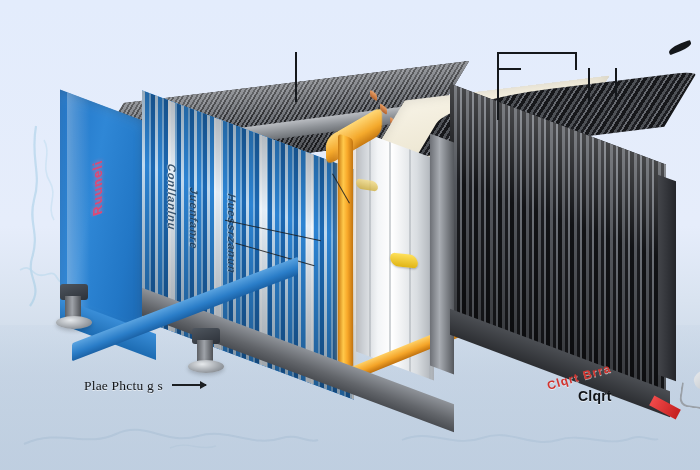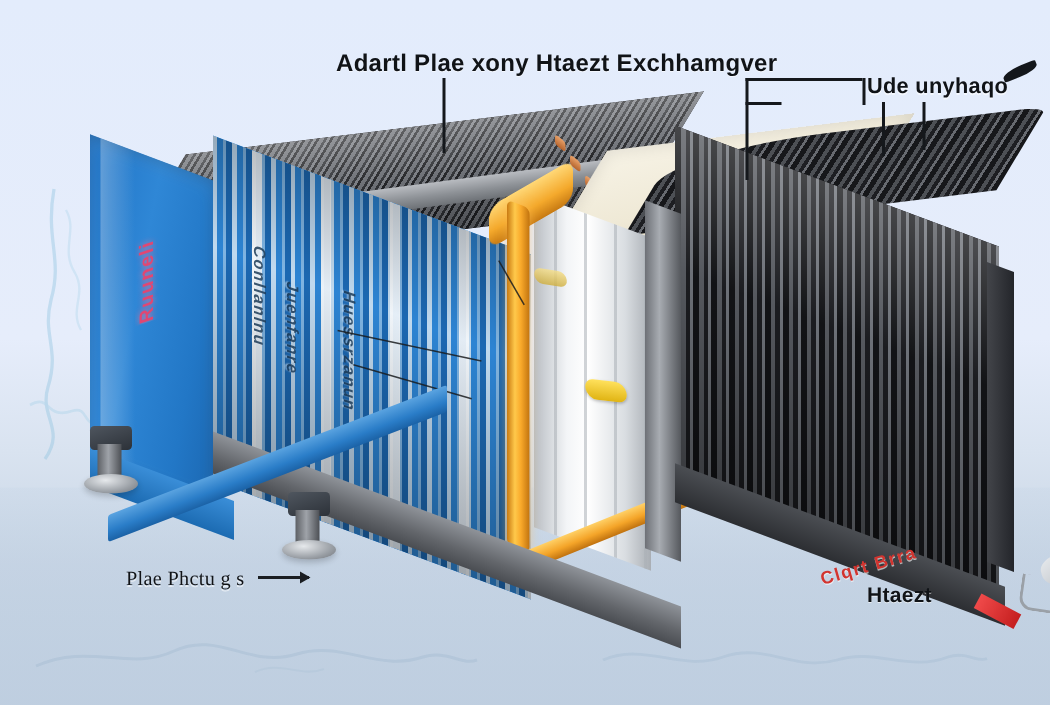--- a/index.html
+++ b/index.html
@@ -361,24 +361,22 @@
 
   <div class="leader lv" style="left:295px;top:52px;height:50px;"></div>
   <div class="leader lv" style="left:497px;top:52px;height:68px;"></div>
   <div class="leader lh" style="left:497px;top:52px;width:78px;"></div>
   <div class="leader lv" style="left:575px;top:52px;height:18px;"></div>
   <div class="leader lh" style="left:497px;top:68px;width:24px;"></div>
 
   <div class="leader lv" style="left:588px;top:68px;height:36px;"></div>
   <div class="leader lv" style="left:615px;top:68px;height:32px;"></div>
 
-  <div class="callout" id="lbl-title">Adartl Plae xony Htaezt Exchhamgver</div>
-
-  <div class="callout" id="lbl-right">Ude unyhaqo</div>
+
   <div class="nib"></div>
 
   <div class="callout" id="lbl-bottom-left">Plae Phctu g s</div>
   <div class="arrow-bl"></div>
 
   <div class="callout" id="lbl-bottom-right-red">Clqrt Brra</div>
-  <div class="callout" id="lbl-bottom-right">Htaezt</div>
+  <div class="callout" id="lbl-bottom-right">Clqrt</div>
 
 </div>
 
 </body></html>

